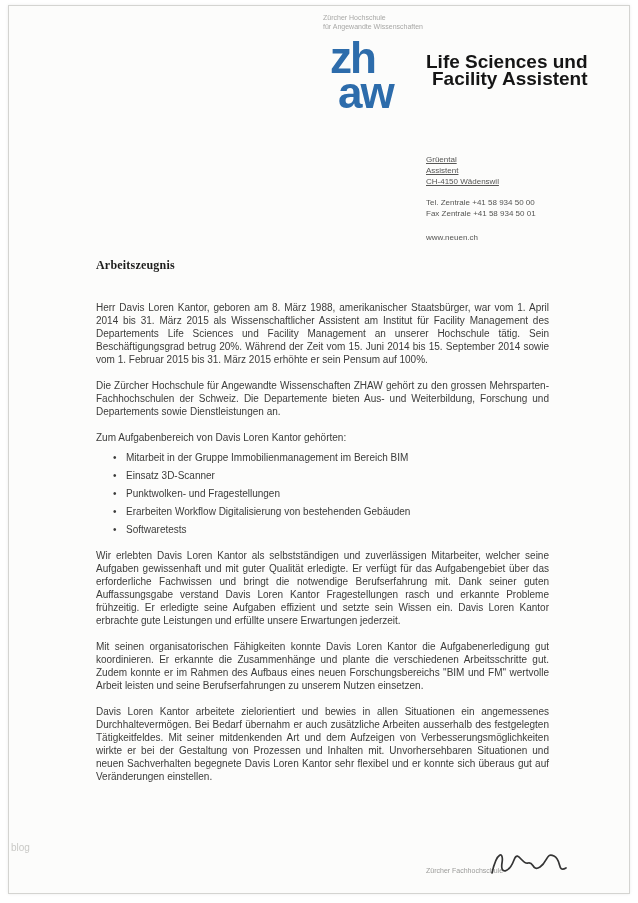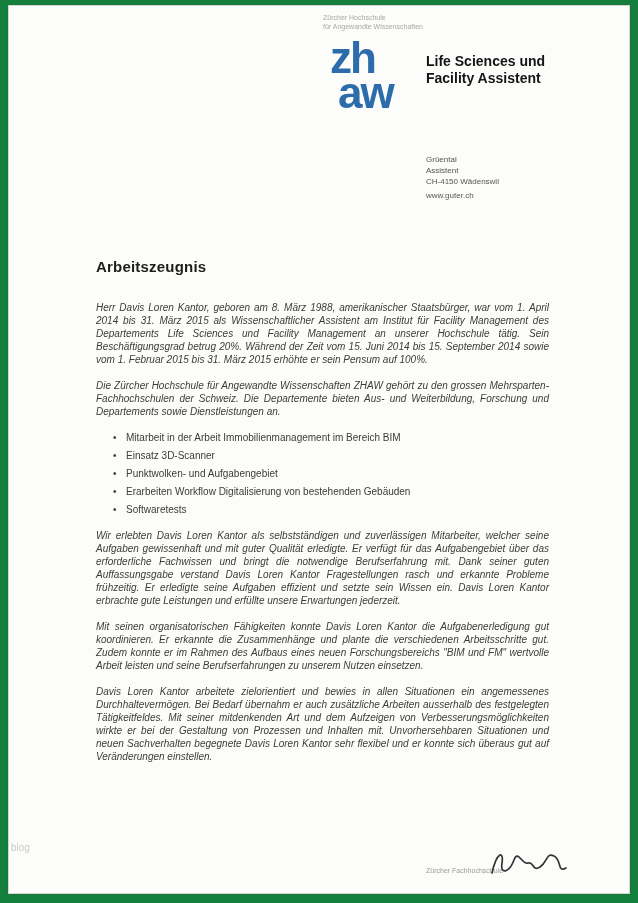--- a/index.html
+++ b/index.html
@@ -4,21 +4,21 @@
 <style>
   html, body {
     margin: 0;
     padding: 0;
     background: #e9e9e7;
     font-family: "Liberation Sans", sans-serif;
   }
   .canvas {
     width: 638px;
     height: 903px;
-    background: #15803d;
+    background: #ffffff;
     overflow: hidden;
   }
   .page {
     position: relative;
     width: 622px;
     height: 889px;
     margin: 5px auto 9px auto;
     background: #fcfcfb;
     border: 1px solid #d4d4d1;
     box-sizing: border-box;
@@ -42,59 +42,61 @@
     font-weight: 700;
     font-size: 44px;
     line-height: 35px;
     letter-spacing: -2px;
   }
   .logo .logo-line2 { padding-left: 8px; text-align: center; }
   .dept {
     position: absolute;
     left: 417px;
     top: 47px;
-    font-size: 14px;
+    font-size: 19px;
     font-weight: 700;
     line-height: 17px;
     color: #151515;
+    text-align: right;
   }
 
   
   .contact {
     position: absolute;
     left: 417px;
     top: 148px;
     font-size: 8px;
     line-height: 11px;
     color: #555553;
   }
-  .contact .grp-address { margin-bottom: 3px; }
+  .contact .grp-address { margin-bottom: 10px; text-decoration: underline; }
   .contact .grp-phone   { margin-bottom: 13px; }
 
   
   .doc-title {
     position: absolute;
     left: 87px;
     top: 252px;
-    font-size: 15px;
+    font-size: 12px;
     font-weight: 700;
     color: #1d1d1c;
     letter-spacing: 0.2px;
+    font-family: Liberation Serif, serif;
   }
   .doc-body {
     position: absolute;
     left: 87px;
     top: 295px;
     width: 453px;
     font-size: 10px;
     line-height: 13px;
     color: #3b3b3a;
     text-align: justify;
   }
-  .doc-body p { margin: 0 0 13px 0; font-style: italic; }
+  .doc-body p { margin: 0 0 13px 0; }
   .tasks-intro { margin: 0 0 7px 0 !important; text-align: left; }
   .task-list { margin: 0 0 13px 0; }
   .task-row {
     display: flex;
     padding-left: 17px;
     margin-bottom: 5px;
     text-align: left;
   }
   .task-bullet { width: 13px; flex: 0 0 13px; }
   .task-text { flex: 1; }
@@ -142,40 +144,45 @@
       <div>Life Sciences und</div>
       <div>Facility Assistent</div>
     </div>
 
     <div class="contact">
       <div class="grp-address">
         <div>Grüental</div>
         <div>Assistent</div>
         <div>CH-4150 Wädenswil</div>
       </div>
-      <div class="grp-web">www.guter.ch</div>
+      <div class="grp-phone">
+        <div>Tel. Zentrale +41 58 934 50 00</div>
+        <div>Fax Zentrale +41 58 934 50 01</div>
+      </div>
+      <div class="grp-web">www.neuen.ch</div>
     </div>
 
     <div class="doc-title">Arbeitszeugnis</div>
 
     <div class="doc-body">
       <p>Herr Davis Loren Kantor, geboren am 8. März 1988, amerikanischer Staatsbürger, war vom 1. April 2014 bis 31. März 2015 als Wissenschaftlicher Assistent am Institut für Facility Management des Departements Life Sciences und Facility Management an unserer Hochschule tätig. Sein Beschäftigungsgrad betrug 20%. Während der Zeit vom 15. Juni 2014 bis 15. September 2014 sowie vom 1. Februar 2015 bis 31. März 2015 erhöhte er sein Pensum auf 100%.</p>
       <p>Die Zürcher Hochschule für Angewandte Wissenschaften ZHAW gehört zu den grossen Mehrsparten-Fachhochschulen der Schweiz. Die Departemente bieten Aus- und Weiterbildung, Forschung und Departements sowie Dienstleistungen an.</p>
+      <p class="tasks-intro">Zum Aufgabenbereich von Davis Loren Kantor gehörten:</p>
       <div class="task-list">
         <div class="task-row">
           <span class="task-bullet">•</span>
-          <span class="task-text">Mitarbeit in der Arbeit Immobilienmanagement im Bereich BIM</span>
+          <span class="task-text">Mitarbeit in der Gruppe Immobilienmanagement im Bereich BIM</span>
         </div>
         <div class="task-row">
           <span class="task-bullet">•</span>
           <span class="task-text">Einsatz 3D-Scanner</span>
         </div>
         <div class="task-row">
           <span class="task-bullet">•</span>
-          <span class="task-text">Punktwolken- und Aufgabengebiet</span>
+          <span class="task-text">Punktwolken- und Fragestellungen</span>
         </div>
         <div class="task-row">
           <span class="task-bullet">•</span>
           <span class="task-text">Erarbeiten Workflow Digitalisierung von bestehenden Gebäuden</span>
         </div>
         <div class="task-row">
           <span class="task-bullet">•</span>
           <span class="task-text">Softwaretests</span>
         </div>
       </div>

